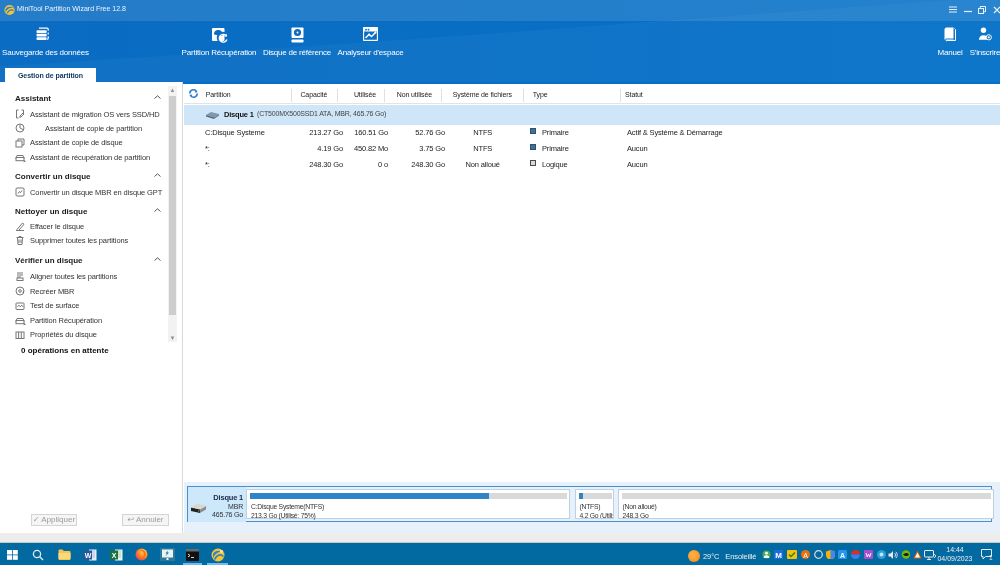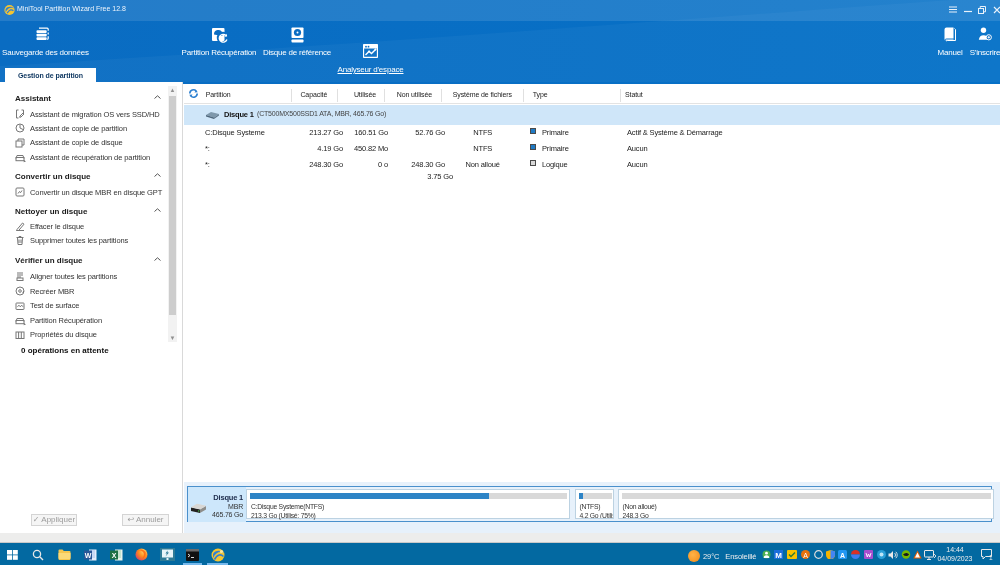--- a/index.html
+++ b/index.html
@@ -96,21 +96,21 @@
     </div>
     <div class="titem" style="left:262px; top:26.5px; width:70px;">
       <svg style="margin-bottom:5px;" width="13" height="16" viewBox="0 0 13 16">
           <rect x="0.5" y="0.5" width="12" height="10.5" rx="0.8" fill="#fff"></rect>
           <circle cx="6.5" cy="5.5" r="3.6" fill="#0a6dc3"></circle>
           <circle cx="6.5" cy="5.5" r="1" fill="#fff"></circle>
           <rect x="0.5" y="12.5" width="12" height="3" rx="0.8" fill="#fff"></rect>
         </svg>
       Disque de référence
     </div>
-    <div class="titem" style="left:336px; top:44px; width:69px;text-decoration:underline;">
+    <div class="titem" style="left:336px; top:27px; width:69px;">
       <svg style="margin-bottom:7px;" width="15" height="14" viewBox="0 0 15 14">
           <rect x="0.5" y="0.5" width="14" height="13" rx="1" fill="none" stroke="#fff" stroke-width="1.3"></rect>
           <path d="M0.5,1.5 a1,1 0 0 1 1,-1 h12 a1,1 0 0 1 1,1 v3 h-14 z" fill="#fff"></path>
           <circle cx="3" cy="2.7" r="0.9" fill="#0a6dc3"></circle>
           <circle cx="5.5" cy="2.7" r="0.9" fill="#0a6dc3"></circle>
           <path d="M2.5,11 l3.5,-3.5 l2.5,2 l4,-4" fill="none" stroke="#fff" stroke-width="1.4"></path>
           <rect x="11.6" y="4.6" width="1.8" height="1.8" fill="#fff" transform="rotate(45 12.5 5.5)"></rect>
           <rect x="5.2" y="6.6" width="1.8" height="1.8" fill="#fff" transform="rotate(45 6.1 7.5)"></rect>
         </svg>
       Analyseur d'espace
@@ -150,21 +150,21 @@
           <path d="M5,7 l3,-3 l1,1 l-3,3 l-1.3,0.3 z"></path>
         </g>
       </svg>
     <div class="sitem" style="top:27.5px;">Assistant de migration OS vers SSD/HD</div>
     <svg class="sicon" style="top:41px;" width="10" height="10" viewBox="0 0 10 10">
         <g fill="none" stroke="#777" stroke-width="1">
           <circle cx="5" cy="5" r="4"></circle>
           <path d="M5,5 L5,1.5 M5,5 L8,6.5"></path>
         </g>
       </svg>
-    <div class="sitem" style="top:41.9px;">Assistant de copie de partition</div>
+    <div class="sitem" style="top:41.9px;margin-left:15px;">Assistant de copie de partition</div>
     <svg class="sicon" style="top:56px;" width="10" height="10" viewBox="0 0 10 10">
         <g fill="none" stroke="#777" stroke-width="1">
           <rect x="1" y="3" width="6" height="6"></rect>
           <path d="M3,3 V1 h6 v6 h-2"></path>
         </g>
       </svg>
     <div class="sitem" style="top:56.2px;">Assistant de copie de disque</div>
     <svg class="sicon" style="top:71px;" width="11" height="10" viewBox="0 0 11 10">
         <g fill="none" stroke="#777" stroke-width="1">
           <path d="M1,5.5 l1,-3 h6 l1,3"></path>
@@ -297,21 +297,21 @@
         <div class="cell r" style="left:211px; width:50px; top:4px;">52.76 Go</div>
         <div class="cell" style="left:268.7px; width:60px; top:4px; text-align:center;">NTFS</div>
         <div class="sq" style="background:#1f7ac4;"></div>
         <div class="cell" style="left:358px; top:4px;">Primaire</div>
         <div class="cell" style="left:443px; top:4px;">Actif &amp; Système &amp; Démarrage</div>
       </div>
       <div class="trow" style="top:58px;">
         <div class="cell" style="left:21px; top:4px;">*:</div>
         <div class="cell r" style="left:109px; width:50px; top:4px;">4.19 Go</div>
         <div class="cell r" style="left:154px; width:50px; top:4px;">450.82 Mo</div>
-        <div class="cell r" style="left:219px; width:50px; top:4px;margin-top:28px;">3.75 Go</div>
+        <div class="cell r" style="left:211px; width:50px; top:4px;">3.75 Go</div>
         <div class="cell" style="left:268.7px; width:60px; top:4px; text-align:center;">NTFS</div>
         <div class="sq" style="background:#1f7ac4;"></div>
         <div class="cell" style="left:358px; top:4px;">Primaire</div>
         <div class="cell" style="left:443px; top:4px;">Aucun</div>
       </div>
       <div class="trow" style="top:74px;">
         <div class="cell" style="left:21px; top:4px;">*:</div>
         <div class="cell r" style="left:109px; width:50px; top:4px;">248.30 Go</div>
         <div class="cell r" style="left:154px; width:50px; top:4px;">0 o</div>
         <div class="cell r" style="left:211px; width:50px; top:4px;">248.30 Go</div>

